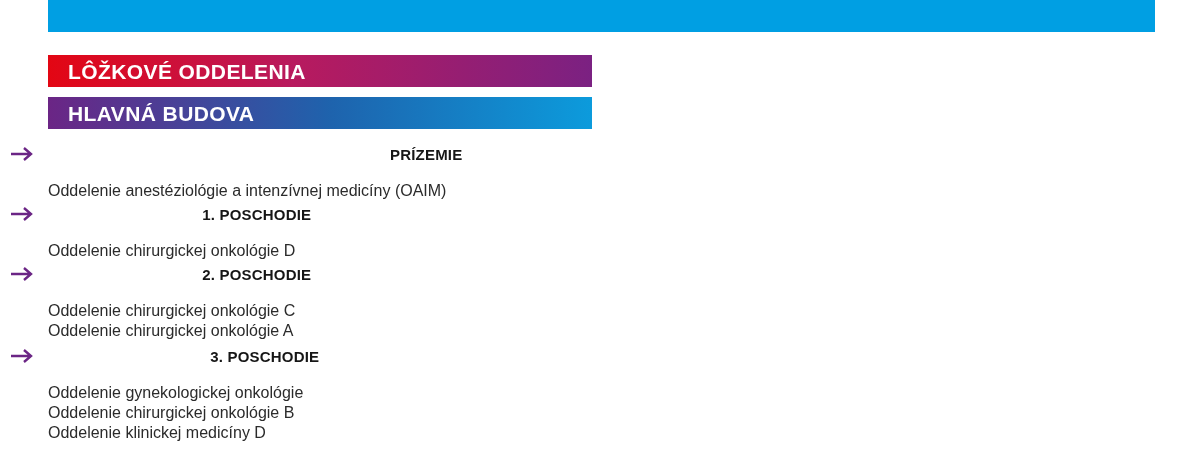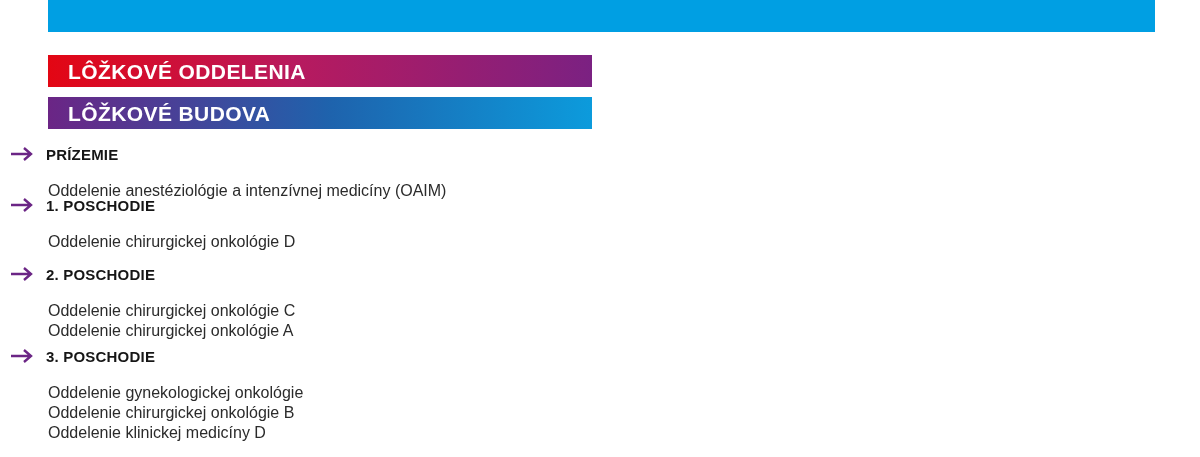--- a/index.html
+++ b/index.html
@@ -85,53 +85,54 @@
   }
   .floor-title {
     display: block;
     margin-left: 36px;
     font-size: 15px;
     font-weight: bold;
     color: #161616;
     letter-spacing: 0.2px;
     line-height: 19px;
     white-space: nowrap;
+    text-align: right;
   }
   .dept-list {
     list-style: none;
     margin: 16px;
     padding: 0;
     margin-left: 38px;
   }
   .dept-list li {
     font-size: 16px;
     color: #2B2B2B;
     line-height: 20px;
     white-space: nowrap;
   }
 
   
   .g-prizemie  { left: 10px; top: 145px; }
-  .g-l1        { left: 10px; top: 196px; }
+  .g-l1        { left: 10px; top: 205px; }
   .g-l2        { left: 10px; top: 265px; }
   .g-l3        { left: 10px; top: 347px; }
 </style>
 </head>
 <body>
 
 <div class="top-bar"></div>
 
 <div class="col col-left">
 
   <div class="banner banner-lozkove">
     <span class="banner-text">LÔŽKOVÉ ODDELENIA</span>
   </div>
 
   <div class="banner banner-hlavna">
-    <span class="banner-text">LÔŽKOVÉ BUDOVA</span>
+    <span class="banner-text">HLAVNÁ BUDOVA</span>
   </div>
 
   <div class="floor-group g-prizemie">
     <div class="floor-head">
       <span class="arrow-icon">
         <svg width="26" height="16" viewBox="0 0 26 16" xmlns="http://www.w3.org/2000/svg" aria-hidden="true">
           <path d="M1 8 H20 M14 2 L21 8 L14 14" fill="none" stroke="#6B2585" stroke-width="2.4" stroke-linecap="butt" stroke-linejoin="miter"></path>
         </svg>
       </span>
       <span class="floor-title">PRÍZEMIE</span>

